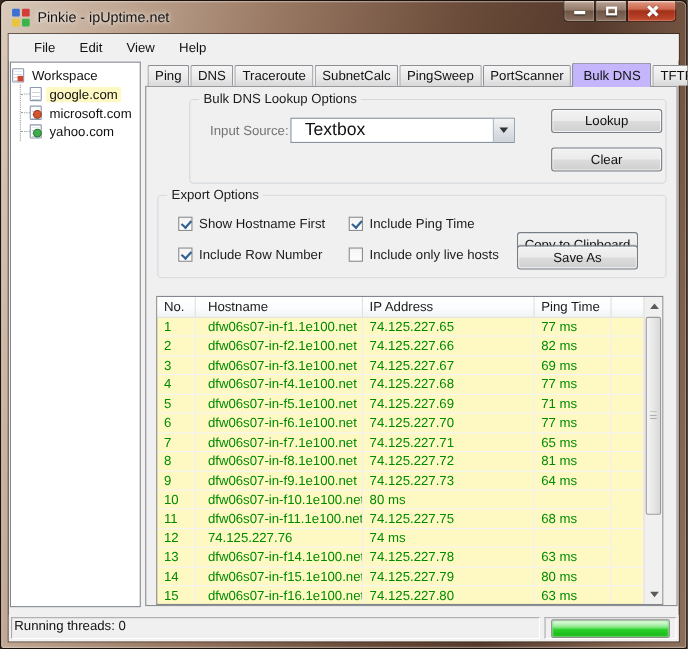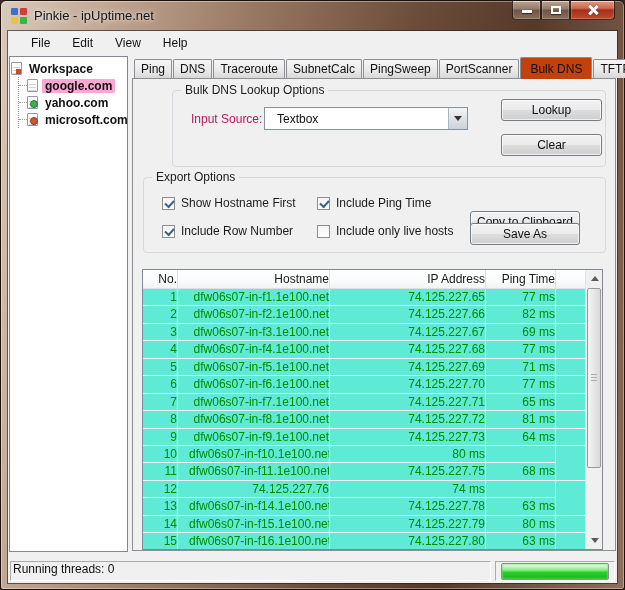--- a/index.html
+++ b/index.html
@@ -50,68 +50,68 @@
   .hline{width:8px;height:1px;border-top:1px dotted #999;flex:0 0 auto;}
   .doc-icon{width:11px;height:13px;background:#fdfdfd;border:1px solid #8c99ad;border-radius:1px;
     position:relative;flex:0 0 auto;margin-right:4px;
     background-image:repeating-linear-gradient(#fff 0 2px,#c9d2de 2px 3px);background-size:7px 9px;
     background-position:1px 2px;background-repeat:no-repeat;}
   .doc-icon[data-icon-variant="root"]::after{content:"";position:absolute;right:0;bottom:0;width:5px;height:5px;background:#d5452c;}
   .doc-icon[data-icon-variant="green"]::after,
   .doc-icon[data-icon-variant="red"]::after{content:"";position:absolute;left:2px;top:3px;width:6px;height:6px;border-radius:50%;}
   .doc-icon[data-icon-variant="green"]::after{background:#3fae49;border:1px solid #2a7a33;}
   .doc-icon[data-icon-variant="red"]::after{background:#d5542c;border:1px solid #9c3a1c;}
-  .tree-label{padding:0 3px;font-weight:bold;}
-  .tree-row .selected-bg{background:#f9a8d4;border-radius:1px;}
+  .tree-label{padding:0 3px;}
+  .tree-row .selected-bg{background:#fef9c3;border-radius:1px;}
   
   .tab-region{position:absolute;left:124px;right:1px;top:25px;bottom:32px;}
   .tabstrip{position:relative;height:22px;display:flex;align-items:flex-end;padding-left:2px;z-index:2;}
   .tab{height:19px;line-height:18px;font-size:12px;color:#111;padding:0 6px;margin-right:1px;
     background:linear-gradient(#f5f5f5,#e9e9e9 60%,#d8d8d8);border:1px solid #8c8e94;border-bottom:none;
     border-radius:2px 2px 0 0;white-space:nowrap;flex:0 0 auto;}
-  .tab.active{height:22px;line-height:22px;background:#c2410c;margin-bottom:-1px;padding:0 9px;z-index:3;}
+  .tab.active{height:22px;line-height:22px;background:#c4b5fd;margin-bottom:-1px;padding:0 9px;z-index:3;}
   .tab-scroll{position:absolute;right:1px;bottom:1px;display:flex;}
   .tab-scroll .sbtn{width:16px;height:17px;border:1px solid #8e8e8e;
     background:linear-gradient(#f4f4f4,#dcdcdc);display:flex;align-items:center;justify-content:center;}
   .tab-scroll .sbtn:first-child{border-right:none;border-radius:2px 0 0 2px;}
   .tab-scroll .sbtn:last-child{border-radius:0 2px 2px 0;}
   .tri-left{width:0;height:0;border:4px solid transparent;border-right:5px solid #3b5fc0;margin-left:-4px;}
   .tri-right{width:0;height:0;border:4px solid transparent;border-left:5px solid #3b5fc0;margin-right:-4px;}
   .tabpage{position:absolute;left:0;right:0;top:22px;bottom:0;background:#f0f0f0;border:1px solid #8c8e94;z-index:1;}
   
   .groupbox{position:absolute;border:1px solid #d5d9dd;border-radius:4px;}
   .groupbox .gtitle{position:absolute;top:-8px;left:8px;background:#f0f0f0;padding:0 4px;font-size:12px;color:#1b1b1b;}
   .g-lookup{left:10px;right:9px;top:11px;height:77px;margin-left:29px;}
   .g-export{left:10px;right:9px;top:98px;height:76px;}
-  .field-label{position:absolute;font-size:12px;color:#be185d;}
+  .field-label{position:absolute;font-size:12px;color:#737373;}
   
   .combo{position:absolute;left:91px;top:16px;width:204px;height:23px;background:#fff;border:1px solid #8593a2;
     display:flex;align-items:center;}
-  .combo-value{flex:1;padding-left:12px;font-size:12px;color:#111;}
+  .combo-value{flex:1;padding-left:12px;font-size:16px;color:#111;}
   .combo-btn{width:19px;height:100%;border-left:1px solid #aab6c0;
     background:linear-gradient(#f3f3f3,#dde1e6 55%,#ccd2d9);display:flex;align-items:center;justify-content:center;}
   .combo-arrow{width:0;height:0;border:4px solid transparent;border-top:5px solid #333;margin-top:4px;}
   
   .btn{position:absolute;height:22px;font-size:12px;color:#111;text-align:center;line-height:20px;
     border:1px solid #777d84;border-radius:3px;
     background:linear-gradient(#f2f2f2 0%,#ebebeb 48%,#dcdcdc 52%,#cfcfcf 100%);
     box-shadow:inset 0 0 0 1px rgba(255,255,255,.7);}
   .btn-lookup,.btn-clear{left:328px;width:101px;}
   .btn-lookup{top:8px;} .btn-clear{top:43px;}
   .btn-copy,.btn-save{left:326px;width:110px;}
   .btn-copy{top:33px;} .btn-save{top:45px;}
   
   .cb-grid{position:absolute;left:18px;top:17px;display:grid;grid-template-columns:155px auto;row-gap:12px;column-gap:0;}
   .cb-item{display:flex;align-items:center;font-size:12px;color:#1b1b1b;height:16px;}
   .cb-box{width:13px;height:13px;border:1px solid #8e8e8e;background:linear-gradient(#f4f4f4,#fdfdfd);
     margin-right:6px;position:relative;flex:0 0 auto;}
   .cb-box.checked::after{content:"";position:absolute;left:2px;top:2px;width:7px;height:4px;
     border-left:2px solid #35628f;border-bottom:2px solid #35628f;transform:rotate(-48deg);}
   
-  .listview{position:absolute;left:9px;top:190px;width:461px;height:281px;background:#5eead4;border:1px solid #828790;text-align:right;}
+  .listview{position:absolute;left:9px;top:190px;width:461px;height:281px;background:#fef9c3;border:1px solid #828790;}
   .lv-inner{position:absolute;left:0;top:0;right:17px;bottom:0;overflow:hidden;}
   .lv-header{display:flex;height:19px;background:linear-gradient(#ffffff,#fbfcfd 55%,#f2f3f5);
     border-bottom:1px solid #e0e0e4;font-size:12px;color:#1a1a1a;}
   .lv-header span{line-height:18px;border-right:1px solid #e0e0e4;padding-left:6px;overflow:hidden;white-space:nowrap;}
   .lv-header span:nth-child(1){width:35px;}
   .lv-header span:nth-child(2){width:152px;padding-left:11px;}
   .lv-header span:nth-child(3){width:156px;}
   .lv-header span:nth-child(4){width:70px;}
   .lv-header span:nth-child(5){flex:1;border-right:none;}
   .lv-row{display:flex;height:17.45px;font-size:12px;color:var(--result-text,#008a00);}
@@ -189,28 +189,28 @@
         <div class="tree-children">
 
             <div class="tree-row">
               <span class="hline"></span>
               <span class="doc-icon" data-icon-variant="plain"></span>
               <span class="tree-label selected-bg">google.com</span>
             </div>
 
             <div class="tree-row">
               <span class="hline"></span>
+              <span class="doc-icon" data-icon-variant="red"></span>
+              <span class="tree-label">microsoft.com</span>
+            </div>
+
+            <div class="tree-row">
+              <span class="hline"></span>
               <span class="doc-icon" data-icon-variant="green"></span>
               <span class="tree-label">yahoo.com</span>
-            </div>
-
-            <div class="tree-row">
-              <span class="hline"></span>
-              <span class="doc-icon" data-icon-variant="red"></span>
-              <span class="tree-label">microsoft.com</span>
             </div>
           </div>
       </div>
     </div>
 
     <div class="tab-region">
       <div class="tabstrip">
 
           <div class="tab">Ping</div>
 

